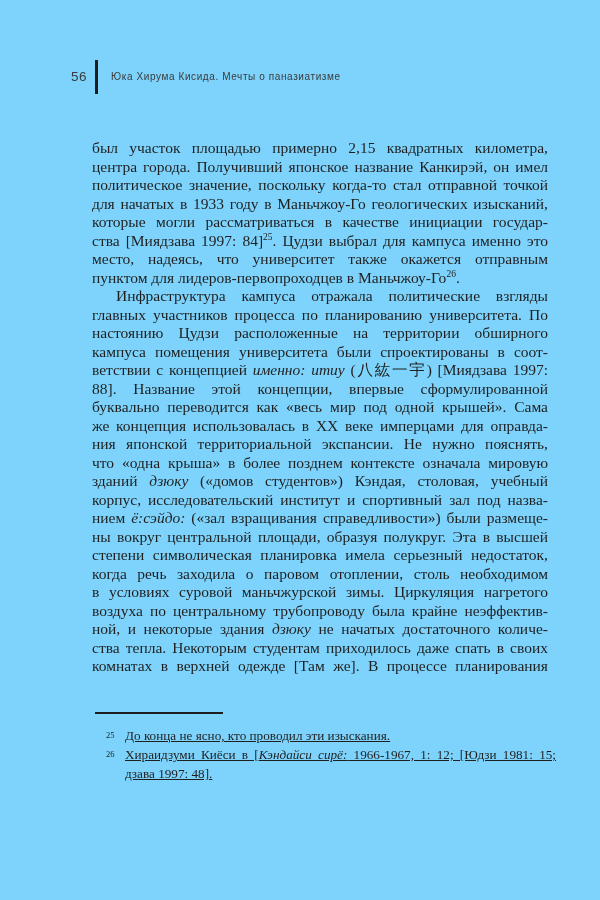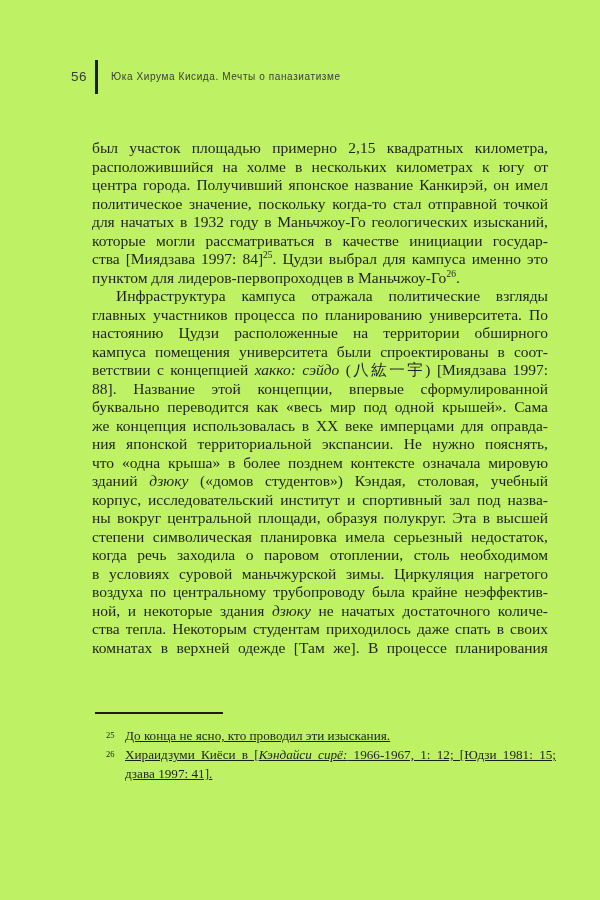--- a/index.html
+++ b/index.html
@@ -1,21 +1,21 @@
 <!DOCTYPE html>
 <html lang="ru"><head>
 <meta charset="utf-8">
 <title>Book page</title>
 <style>
   html, body { margin: 0; padding: 0; background: #ffffff; }
   .page {
     position: relative;
     width: 600px;
     height: 900px;
-    background: #bef264;
+    background: #7dd3fc;
     font-family: "Liberation Serif", "DejaVu Serif", serif;
     color: #1f1f1f;
     overflow: hidden;
   }
 
   
   .header {
     position: absolute;
     left: 71px;
     top: 59px;
@@ -82,57 +82,58 @@
 
   <div class="header">
     <span class="pagenum">56</span>
     <span class="hdr-bar"></span>
     <span class="running-title">Юка Хирума Кисида. Мечты о паназиатизме</span>
   </div>
 
   <div class="body-text">
       <div>
         <div class="line j"><span>был участок площадью примерно 2,15 квадратных километра,</span></div>
-        <div class="line j"><span>расположившийся на холме в нескольких километрах к югу от</span></div>
         <div class="line j"><span>центра города. Получивший японское название Канкирэй, он имел</span></div>
         <div class="line j"><span>политическое значение, поскольку когда-то стал отправной точкой</span></div>
-        <div class="line j"><span>для начатых в 1932 году в Маньчжоу-Го геологических изысканий,</span></div>
+        <div class="line j"><span>для начатых в 1933 году в Маньчжоу-Го геологических изысканий,</span></div>
         <div class="line j"><span>которые могли рассматриваться в качестве инициации государ-</span></div>
         <div class="line j"><span>ства [Миядзава 1997: 84]</span><sup>25</sup><span>. Цудзи выбрал для кампуса именно это</span></div>
+        <div class="line j"><span>место, надеясь, что университет также окажется отправным</span></div>
         <div class="line"><span>пунктом для лидеров-первопроходцев в Маньчжоу-Го</span><sup>26</sup><span>.</span></div>
       </div>
       <div>
         <div class="line j indent"><span>Инфраструктура кампуса отражала политические взгляды</span></div>
         <div class="line j"><span>главных участников процесса по планированию университета. По</span></div>
         <div class="line j"><span>настоянию Цудзи расположенные на территории обширного</span></div>
         <div class="line j"><span>кампуса помещения университета были спроектированы в соот-</span></div>
-        <div class="line j"><span>ветствии с концепцией </span><span class="it">хакко: сэйдо</span><span> (八紘一宇) [Миядзава 1997:</span></div>
+        <div class="line j"><span>ветствии с концепцией </span><span class="it">именно: итиу</span><span> (八紘一宇) [Миядзава 1997:</span></div>
         <div class="line j"><span>88]. Название этой концепции, впервые сформулированной</span></div>
         <div class="line j"><span>буквально переводится как «весь мир под одной крышей». Сама</span></div>
         <div class="line j"><span>же концепция использовалась в XX веке имперцами для оправда-</span></div>
         <div class="line j"><span>ния японской территориальной экспансии. Не нужно пояснять,</span></div>
         <div class="line j"><span>что «одна крыша» в более позднем контексте означала мировую</span></div>
         <div class="line j"><span>зданий </span><span class="it">дзюку</span><span> («домов студентов») Кэндая, столовая, учебный</span></div>
         <div class="line j"><span>корпус, исследовательский институт и спортивный зал под назва-</span></div>
+        <div class="line j"><span>нием </span><span class="it">ё:сэйдо:</span><span> («зал взращивания справедливости») были размеще-</span></div>
         <div class="line j"><span>ны вокруг центральной площади, образуя полукруг. Эта в высшей</span></div>
         <div class="line j"><span>степени символическая планировка имела серьезный недостаток,</span></div>
         <div class="line j"><span>когда речь заходила о паровом отоплении, столь необходимом</span></div>
         <div class="line j"><span>в условиях суровой маньчжурской зимы. Циркуляция нагретого</span></div>
         <div class="line j"><span>воздуха по центральному трубопроводу была крайне неэффектив-</span></div>
         <div class="line j"><span>ной, и некоторые здания </span><span class="it">дзюку</span><span> не начатых достаточного количе-</span></div>
         <div class="line j"><span>ства тепла. Некоторым студентам приходилось даже спать в своих</span></div>
         <div class="line j"><span>комнатах в верхней одежде [Там же]. В процессе планирования</span></div>
       </div>
     </div>
 
   <div class="fn-rule"></div>
 
   <div class="footnotes">
       <div class="fn">
         <div class="line"><span class="fn-marker">25</span><span>До конца не ясно, кто проводил эти изыскания.</span></div>
       </div>
       <div class="fn">
         <div class="line j"><span class="fn-marker">26</span><span>Хираидзуми Киёси в [</span><span class="it">Кэндайси сирё:</span><span> 1966-1967, 1: 12; [Юдзи 1981: 15; Мия-</span></div>
-        <div class="line cont"><span>дзава 1997: 41].</span></div>
+        <div class="line cont"><span>дзава 1997: 48].</span></div>
       </div>
     </div>
 
 </div>
 
 </body></html>

